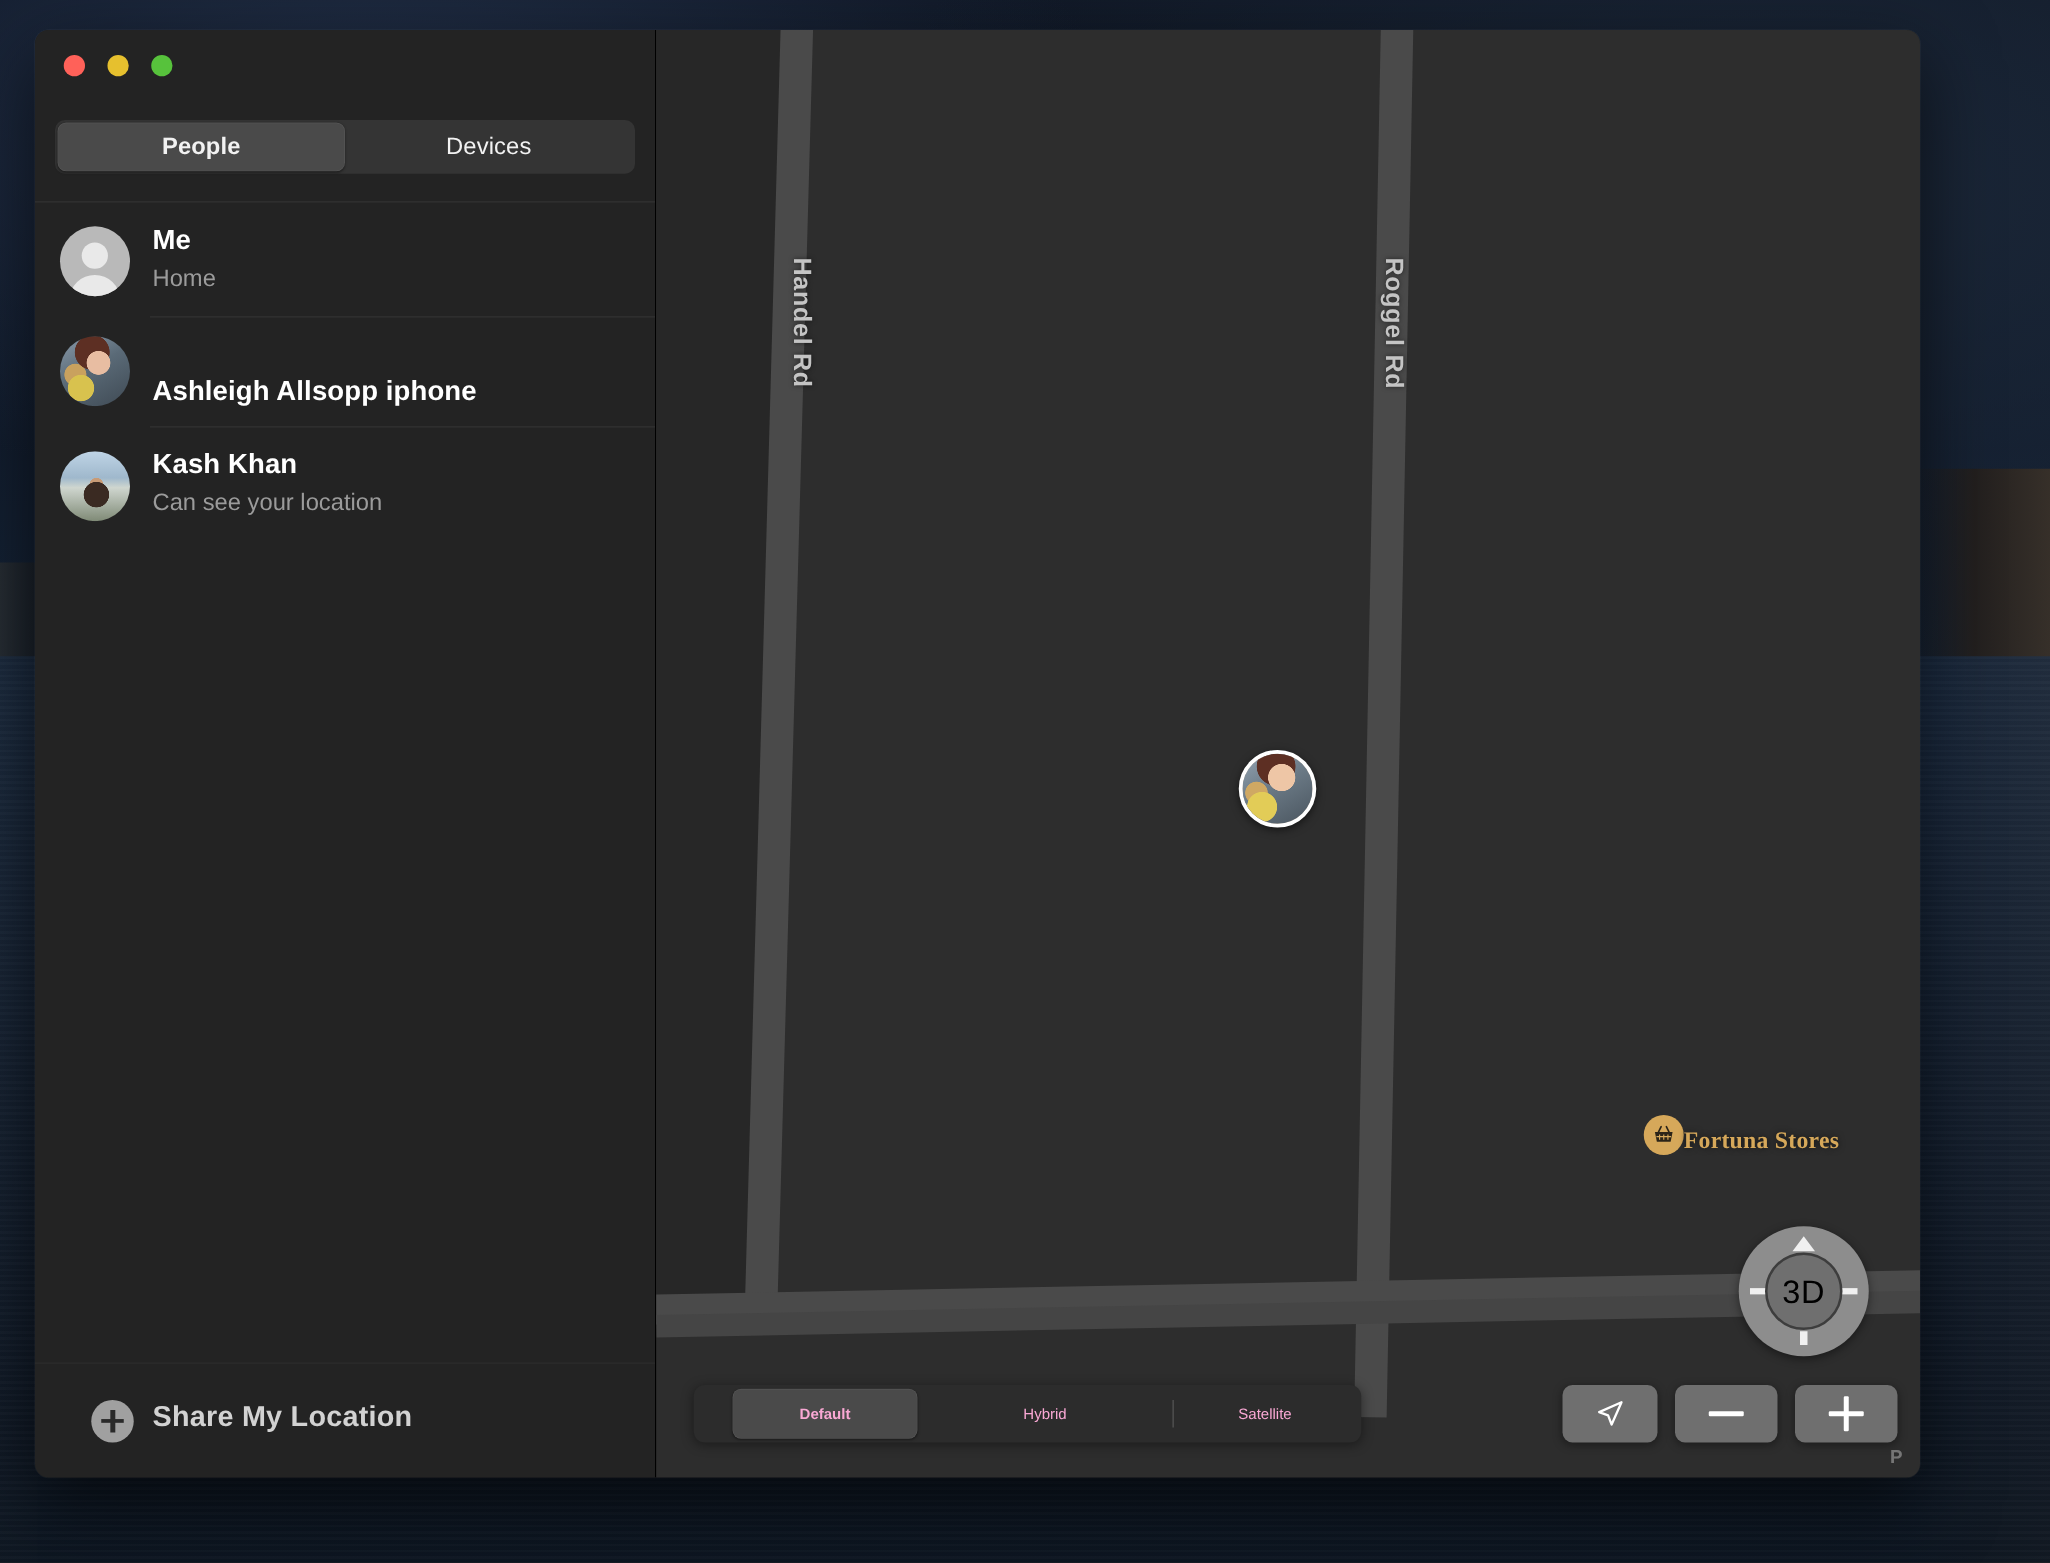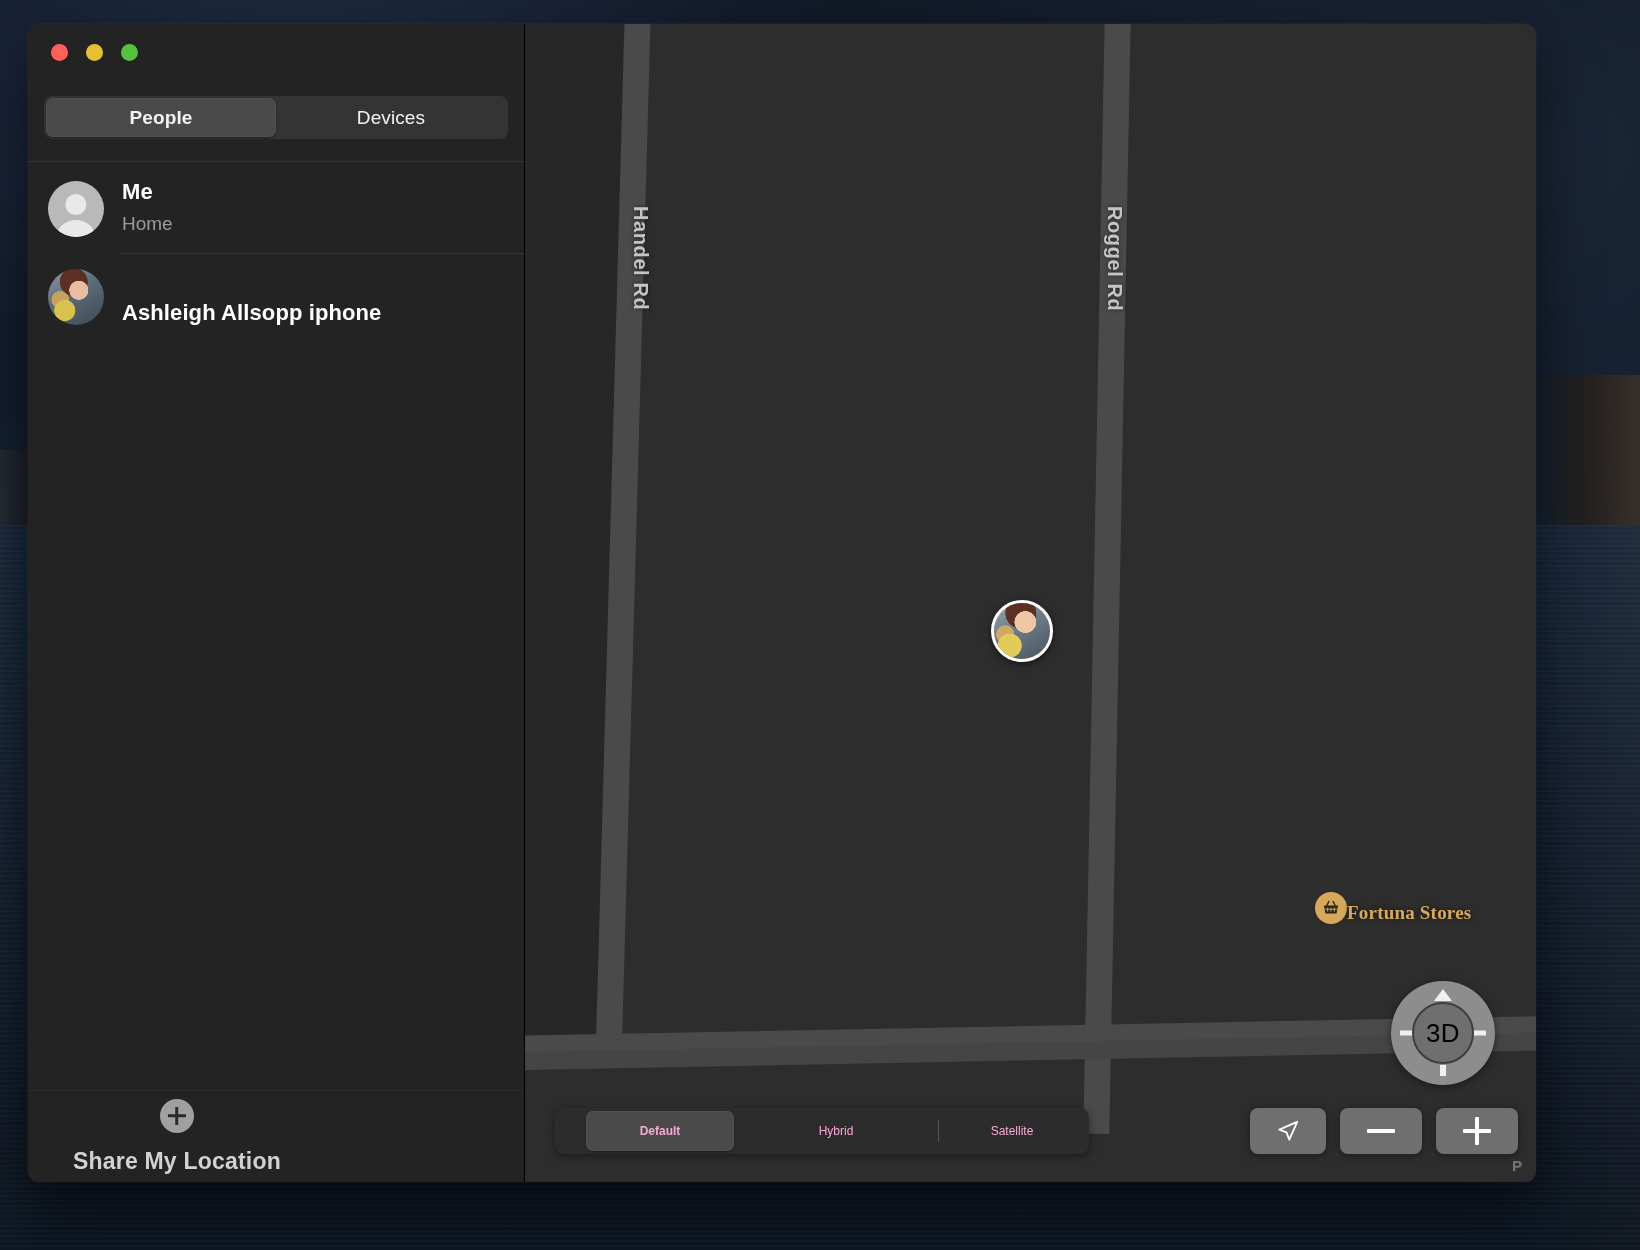--- a/index.html
+++ b/index.html
@@ -171,23 +171,22 @@
     padding-top: 1px;
   }
 
   #share-bar {
     height: 92px;
     display: flex; align-items: center;
     padding-left: 45px;
     border-top: 1px solid #2c2c2c;
   }
   #share-btn {
-    display: flex; align-items: center; gap: 15px;
+    display: flex; gap: 15px;
     cursor: default;
-    flex-direction: column;
   }
   #plus-circle {
     width: 34px; height: 34px; border-radius: 50%;
     background: #a0a0a0;
     position: relative;
     flex: 0 0 34px;
   }
   #plus-circle::before, #plus-circle::after {
     content: "";
     position: absolute; left: 50%; top: 50%;
@@ -448,20 +447,29 @@
         </div>
       </div>
 
       <div class="person">
         <div class="avatar photo-a"></div>
         <div class="person-info">
           <div class="person-name">Ashleigh Allsopp iphone</div>
         </div>
       </div>
 
+      <div class="person">
+        <div class="avatar photo-b"></div>
+        <div class="person-info">
+          <div class="person-name">Kash Khan</div>
+          <div class="person-sub-row">
+            <div class="person-sub">Can see your location</div>
+          </div>
+        </div>
+      </div>
 
     </div>
 
     <div id="share-bar">
       <div id="share-btn">
         <div id="plus-circle"></div>
         <div id="share-label">Share My Location</div>
       </div>
     </div>
   </div>

